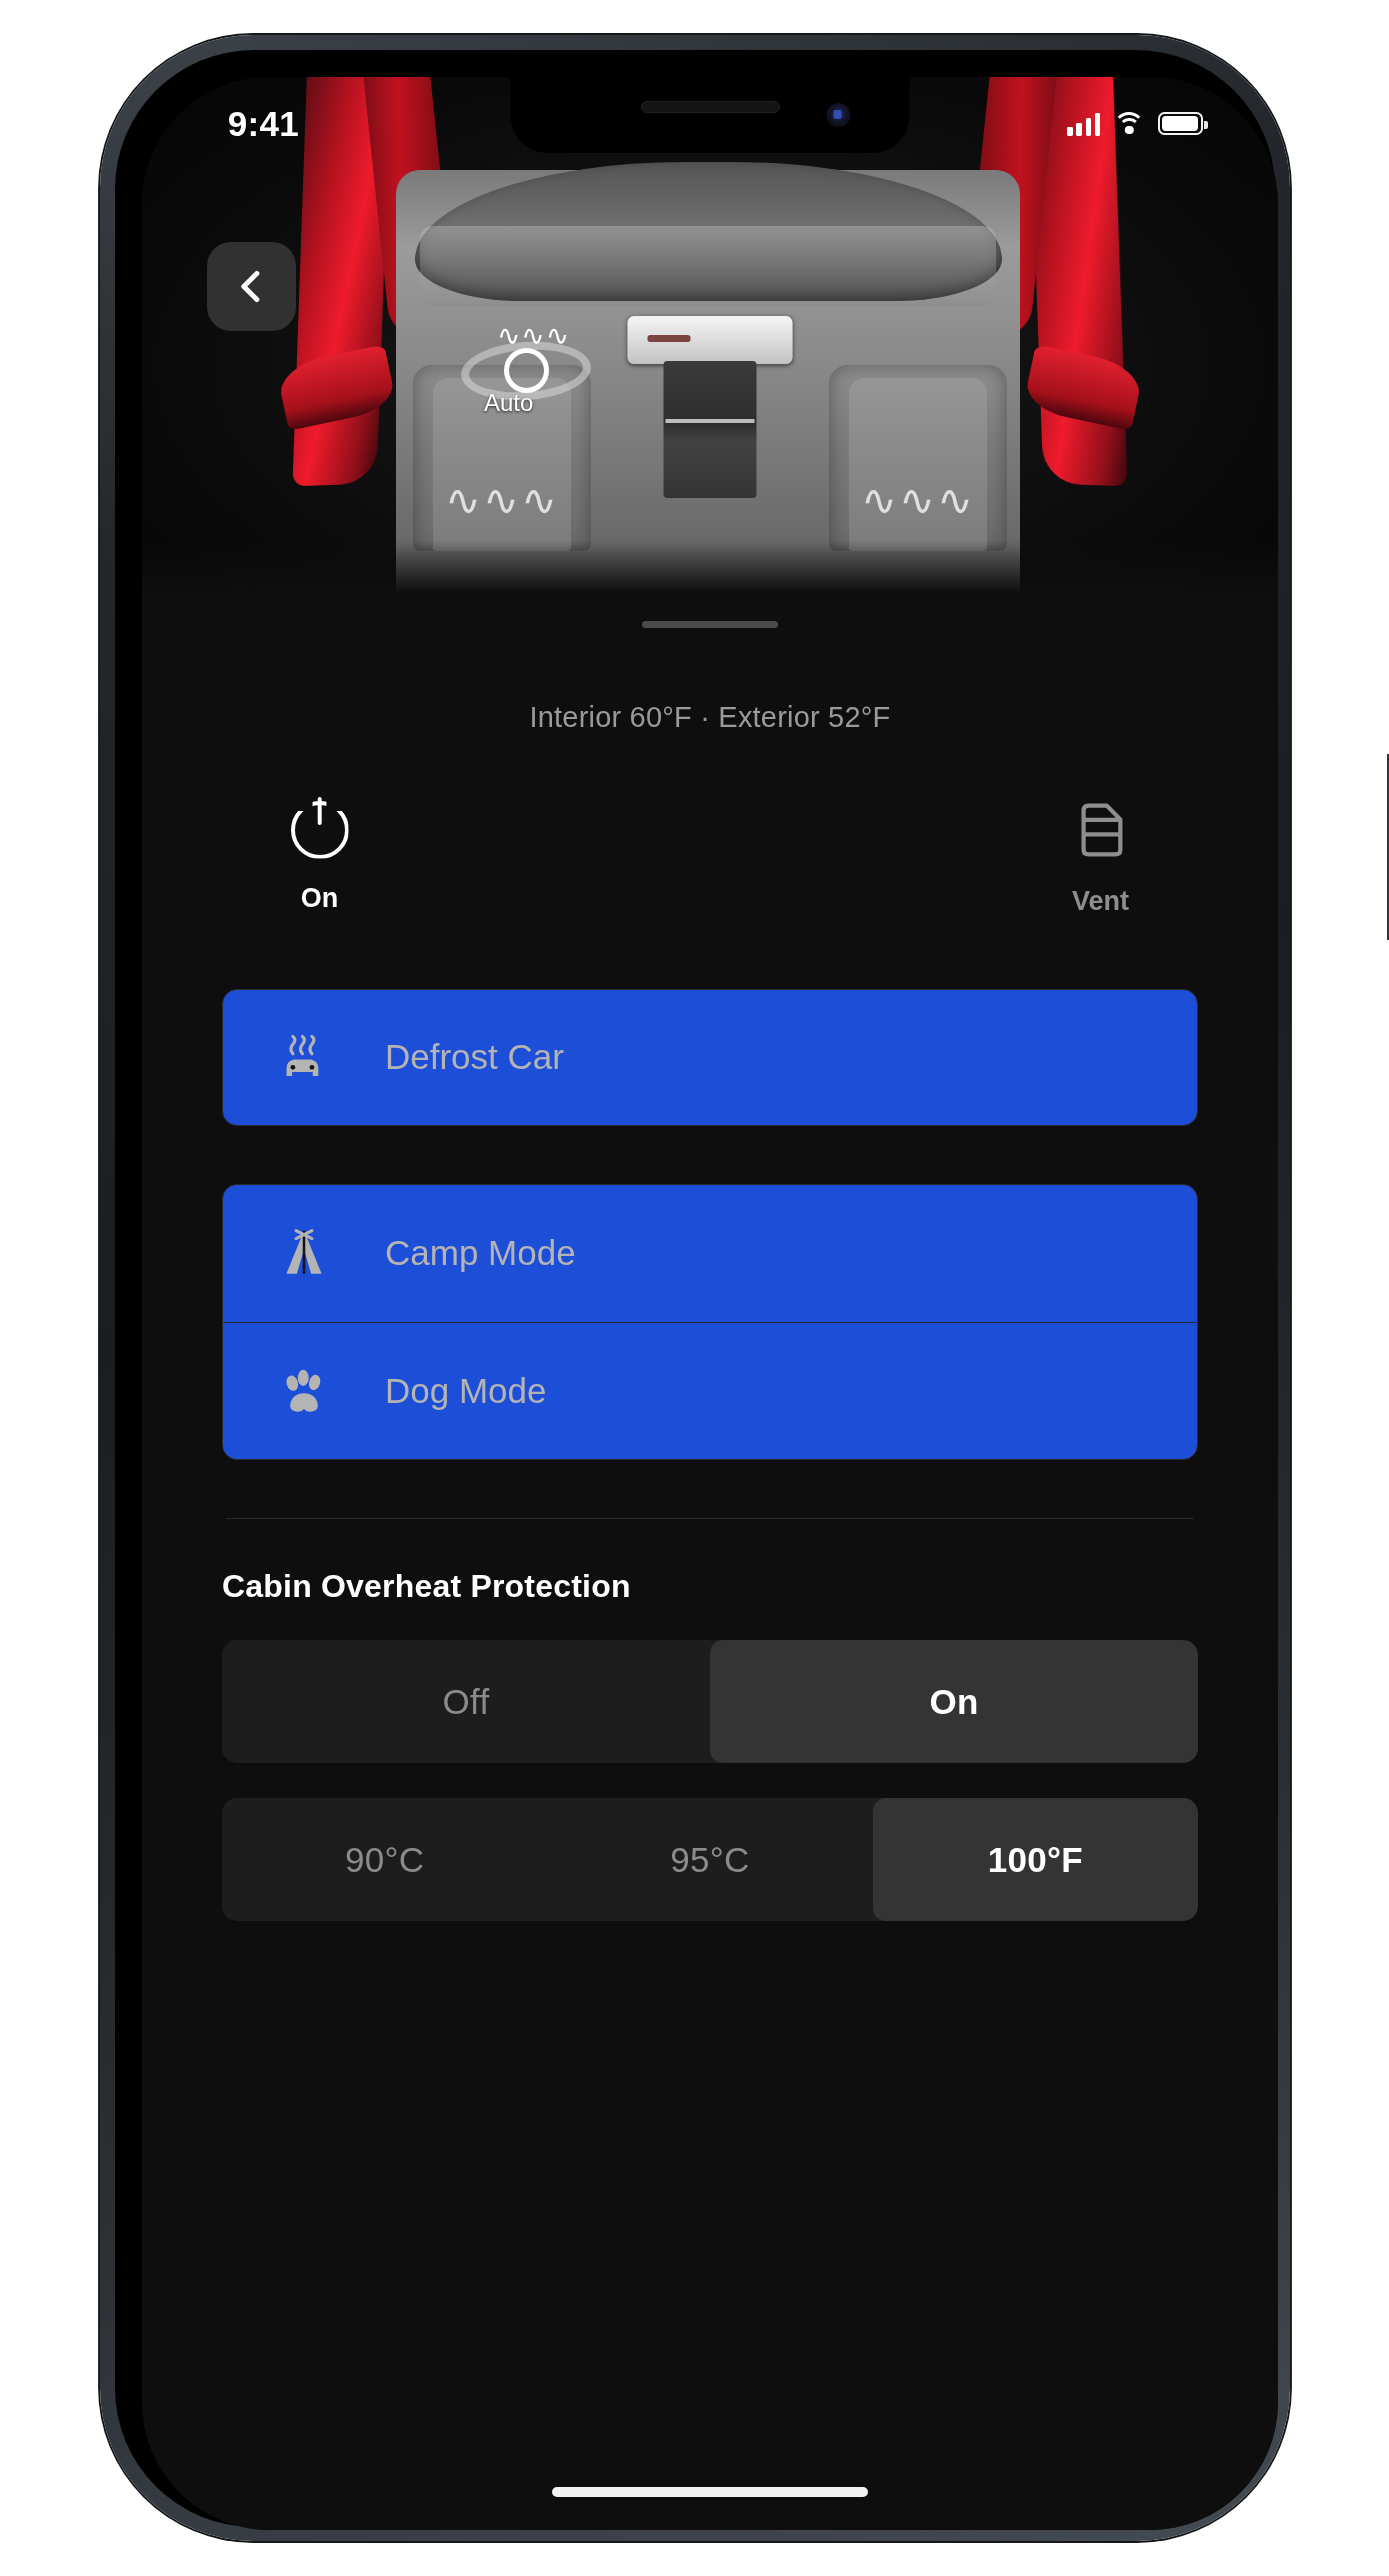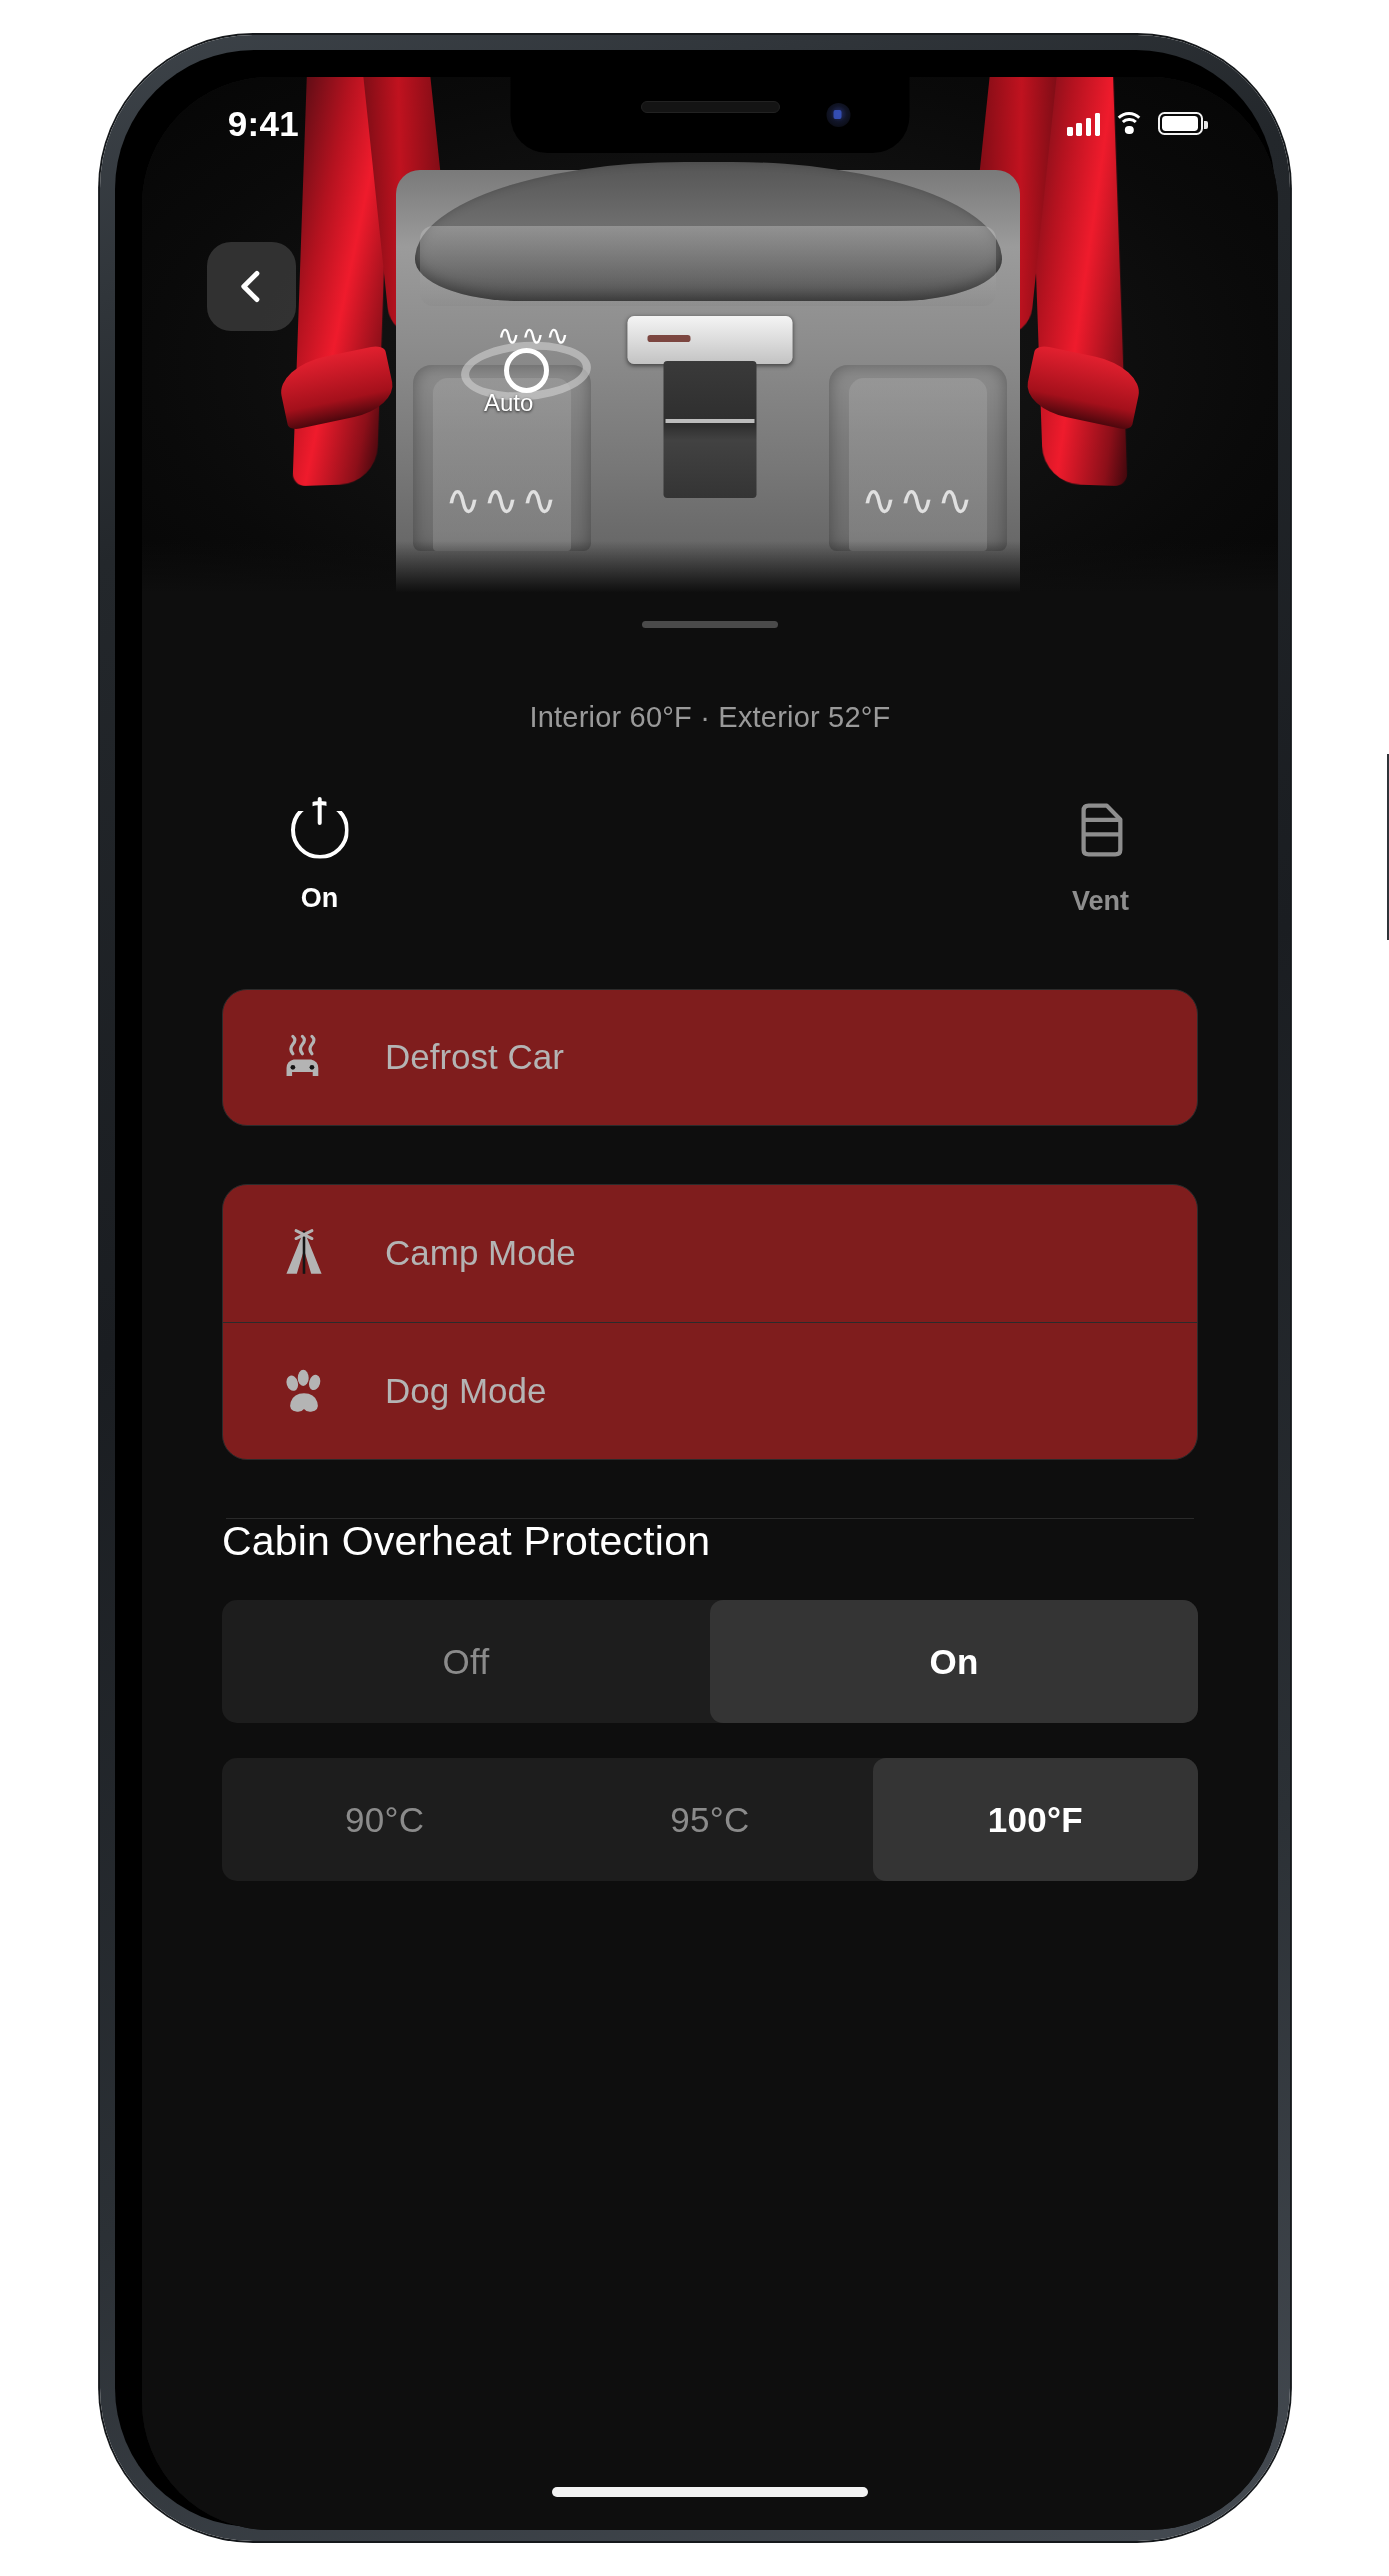--- a/index.html
+++ b/index.html
@@ -300,36 +300,36 @@
   #vent-glyph { width: 52px; height: 58px; margin: 5.6px auto 0; }
   #climate-center { flex: 1; display: flex; align-items: center; justify-content: center; gap: 43px; }
   #temp-down-chevron { width: 30px; height: 48px; opacity: .65; }
   #temp-value {
     color: #fff; font-size: 80px; font-weight: 300; letter-spacing: 2.8px;
     line-height: 1; min-width: 149px; text-align: center;
   }
 
   
   .card {
-    border: 0.9px solid #2b2b2b; border-radius: 25px;
-    background: #7f1d1d;
+    border: 0.9px solid #2b2b2b; border-radius: 15px;
+    background: #1d4ed8;
     text-align: right;
   }
   #defrost-card { margin-top: 72px; height: 137px; display: flex; align-items: center; padding-left: 52px; gap: 52px; }
   #modes-card { margin-top: 58px; }
   .mode-row {
     height: 137px; display: flex; align-items: center; padding-left: 52px; gap: 52px;
   }
   #dog-row { border-top: 0.9px solid #2b2b2b; }
   .card-icon { width: 58px; display: flex; align-items: center; justify-content: center; }
   .card-label { color: #b4b4b4; font-size: 35px; }
 
   #divider { height: 0.9px; background: #2a2a2a; margin: 58px 3.7px 0; }
 
-  .section-title { color: #fff; font-size: 41px; font-weight: 400; letter-spacing: 0.2px; }
+  .section-title { color: #fff; font-size: 32px; font-weight: 700; margin-top: 50px; letter-spacing: 0.2px; }
   .segmented {
     margin-top: 35px; height: 123px; border-radius: 15px; background: #1d1d1d;
     display: flex; overflow: hidden;
   }
   .seg {
     flex: 1; display: flex; align-items: center; justify-content: center;
     font-size: 35px; color: #8b8b8b; letter-spacing: 0.3px;
   }
   .seg.selected {
     background: #343434; color: #fff; font-weight: 700; border-radius: 13px;

